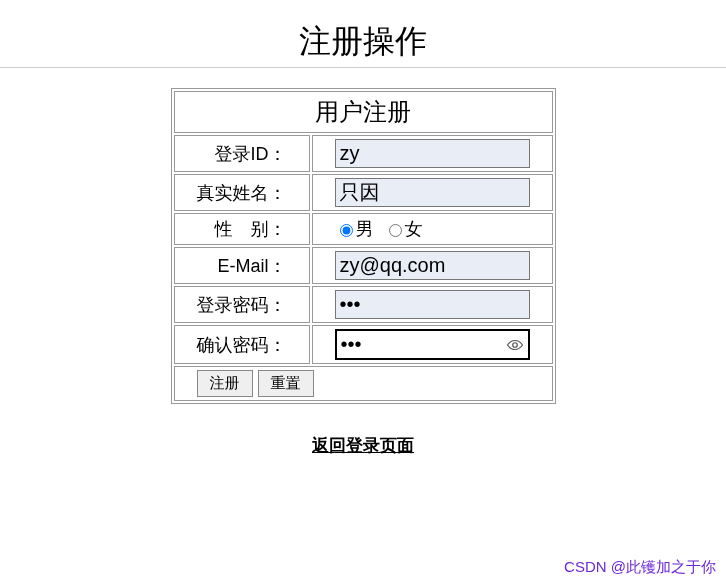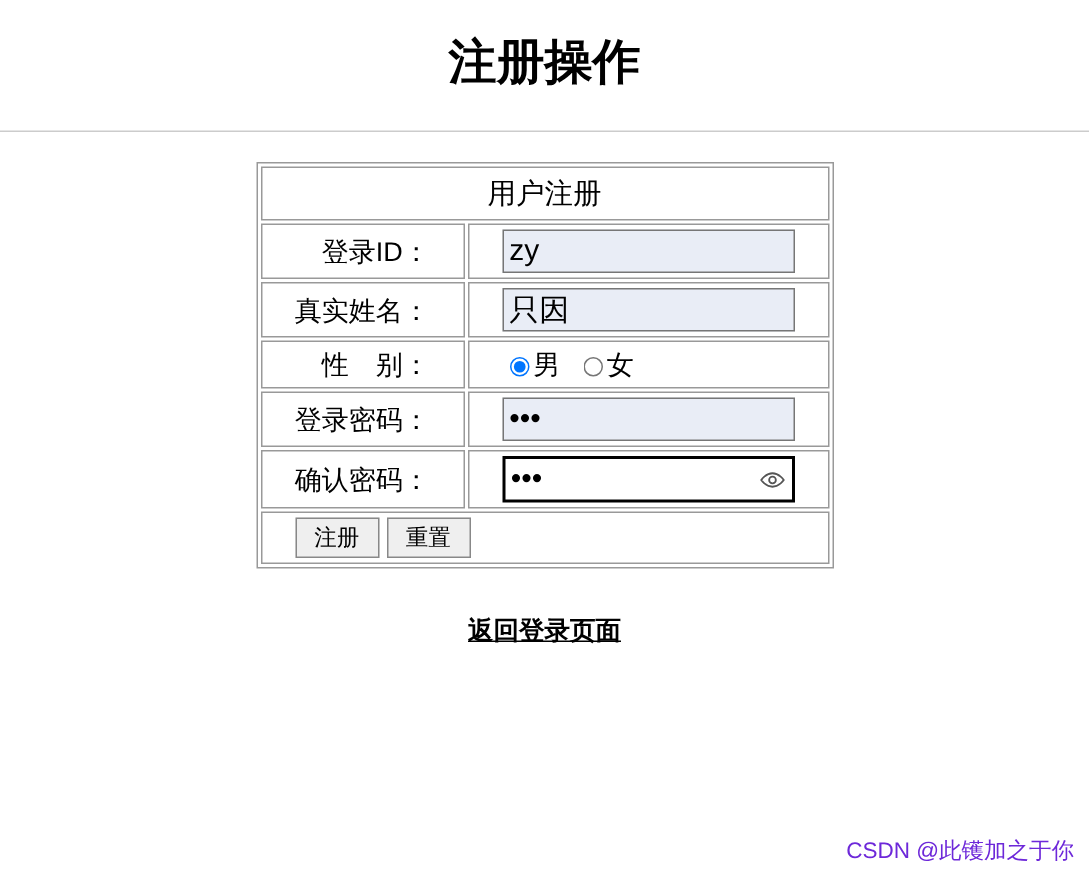--- a/index.html
+++ b/index.html
@@ -7,22 +7,22 @@
       margin: 0;
       padding: 0;
       font-family: Arial, "Microsoft YaHei", sans-serif;
       font-size: 18px;
       background: #fff;
       width: 726px;
     }
     h1 {
       text-align: center;
       font-size: 32px;
-      font-weight: bold;
-      margin: 20px 0 23px 0;
+      font-weight: normal;
+      margin: 20px 0 3px 0;
     }
     hr {
       border: none;
       border-top: 1px solid #ccc;
       margin: 0;
     }
     .center-wrap {
       display: flex;
       justify-content: center;
       margin-top: 20px;
@@ -33,21 +33,21 @@
       border: 1px solid #999;
     }
     table.form td, table.form th {
       border: 1px solid #999;
       padding: 3px 22px;
       vertical-align: middle;
       font-weight: normal;
     }
     table.form th.title {
       text-align: center;
-      font-size: 19px;
+      font-size: 24px;
       padding: 4px 0;
     }
     td.label {
       text-align: right;
       white-space: nowrap;
       width: 100px;
       font-size: 18px;
     }
     td.field {
       width: 205px;
@@ -149,20 +149,26 @@
               <span>男</span>
             </label>
             <label>
               <input type="radio" name="gender" style="">
               <span>女</span>
             </label>
           </div>
         </td>
       </tr>
       <tr>
+        <td class="label">E-Mail：</td>
+        <td class="field">
+          <input type="text" value="zy@qq.com" style="">
+        </td>
+      </tr>
+      <tr>
         <td class="label">登录密码：</td>
         <td class="field">
           <input type="password" value="•••" style="">
         </td>
       </tr>
       <tr>
         <td class="label">确认密码：</td>
         <td class="field">
           <span class="pw-wrap">
             <input type="password" class="active" value="•••" style="">

